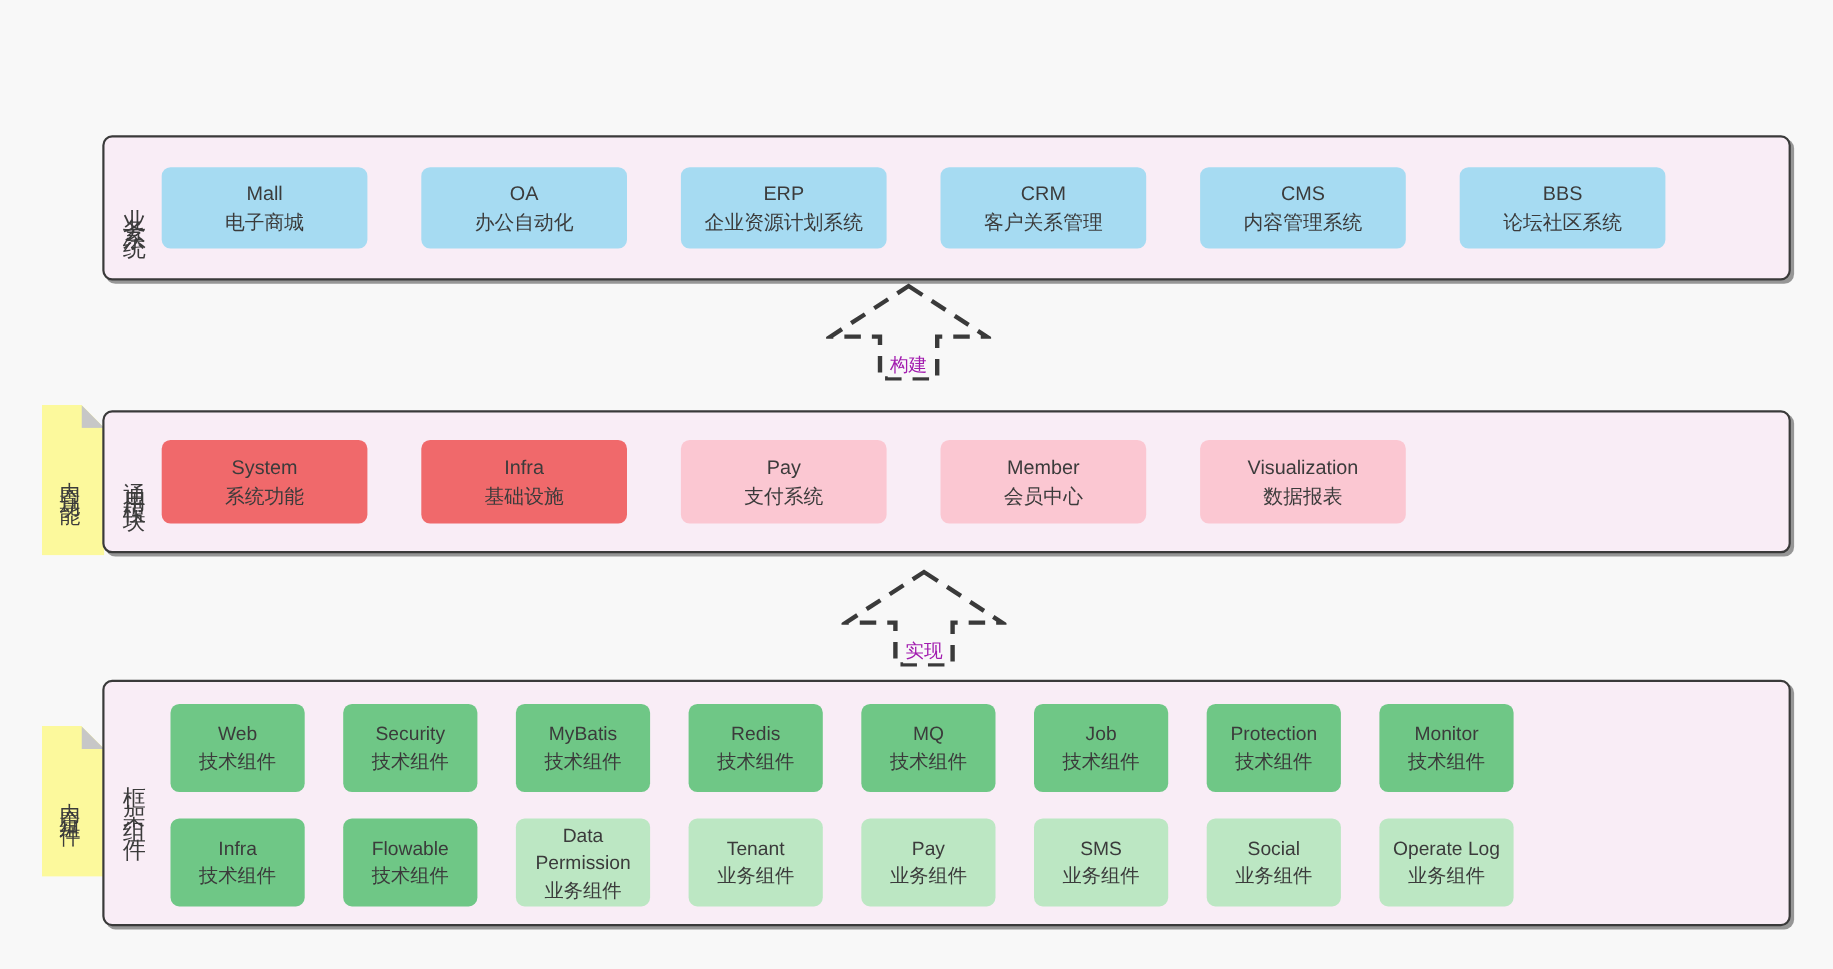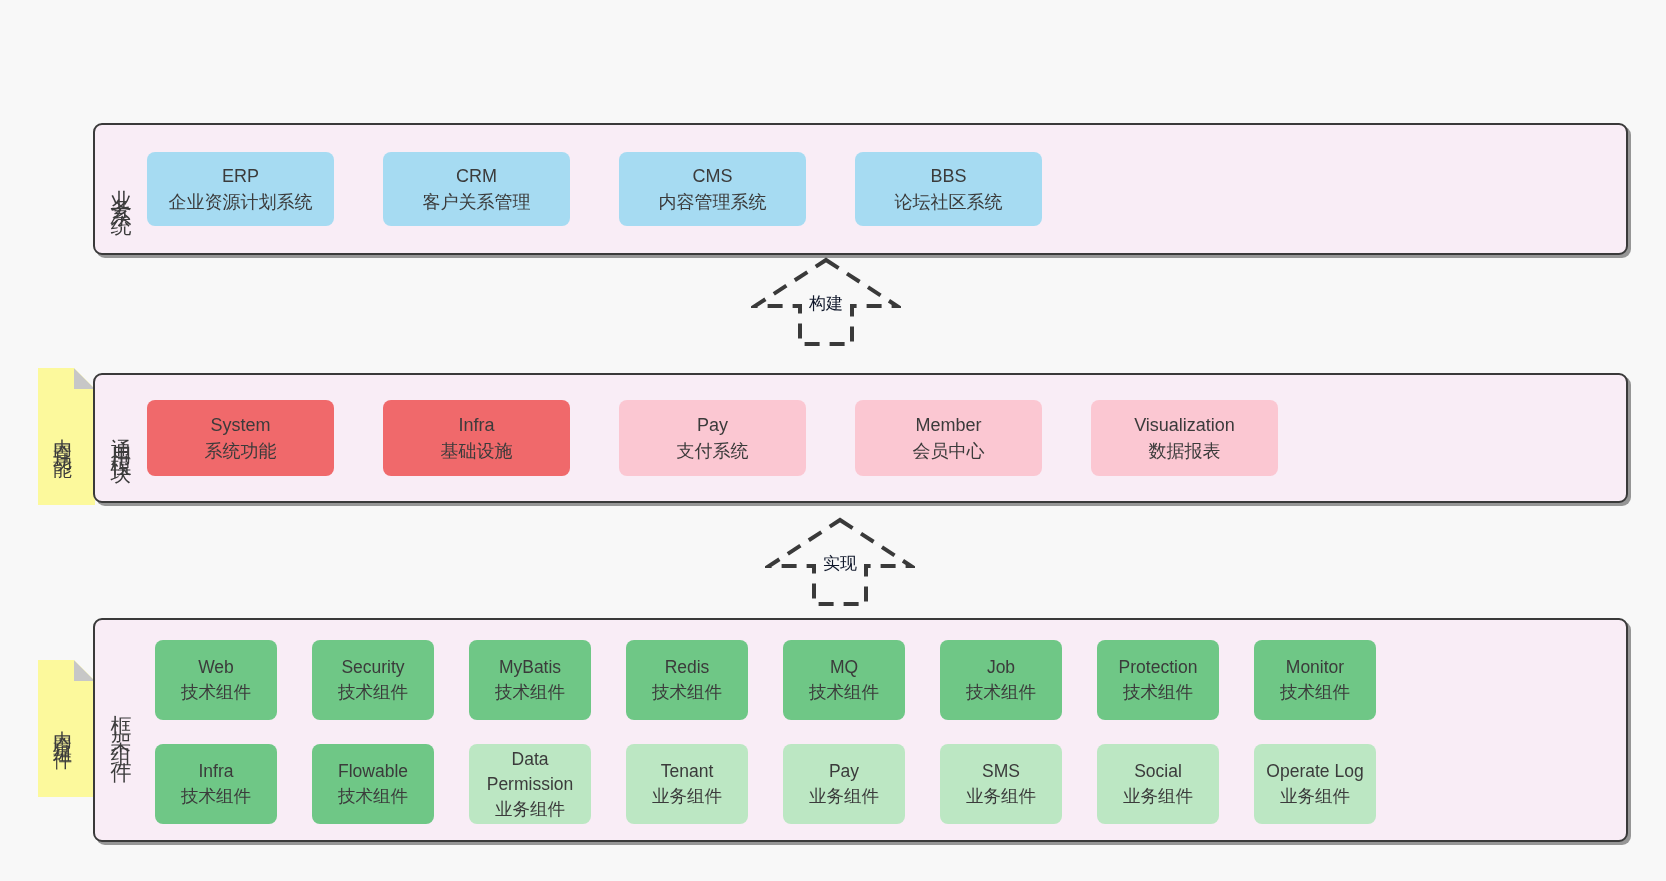--- a/index.html
+++ b/index.html
@@ -110,35 +110,43 @@
   #arrow-implement { left: 765px; top: 516px; }
   .arrow svg { display: block; width: 150px; height: 92px; }
   .arrow path {
     fill: none;
     stroke: var(--band-border, #3a3a3a);
     stroke-width: 4;
     stroke-dasharray: 15 10;
   }
   .arrow-label {
     position: absolute;
-    left: 50%; top: 36px;
+    left: 50%; top: 64px;
     transform: translateX(-50%);
     font-size: 17px;
-    color: #0f172a;
+    color: #a21caf;
     background: var(--page-bg, #f8f8f8);
     padding: 0 2px;
     white-space: nowrap;
   }
 </style>
 </head>
 <body>
 
 <div class="band band-6" id="band-business">
   <div class="side-label">业务系统</div>
   <div class="boxrow">
+    <div class="box blue">
+      <span class="box-title">Mall</span>
+      <span class="box-sub">电子商城</span>
+    </div>
+    <div class="box blue">
+      <span class="box-title">OA</span>
+      <span class="box-sub">办公自动化</span>
+    </div>
     <div class="box blue">
       <span class="box-title">ERP</span>
       <span class="box-sub">企业资源计划系统</span>
     </div>
     <div class="box blue">
       <span class="box-title">CRM</span>
       <span class="box-sub">客户关系管理</span>
     </div>
     <div class="box blue">
       <span class="box-title">CMS</span>

